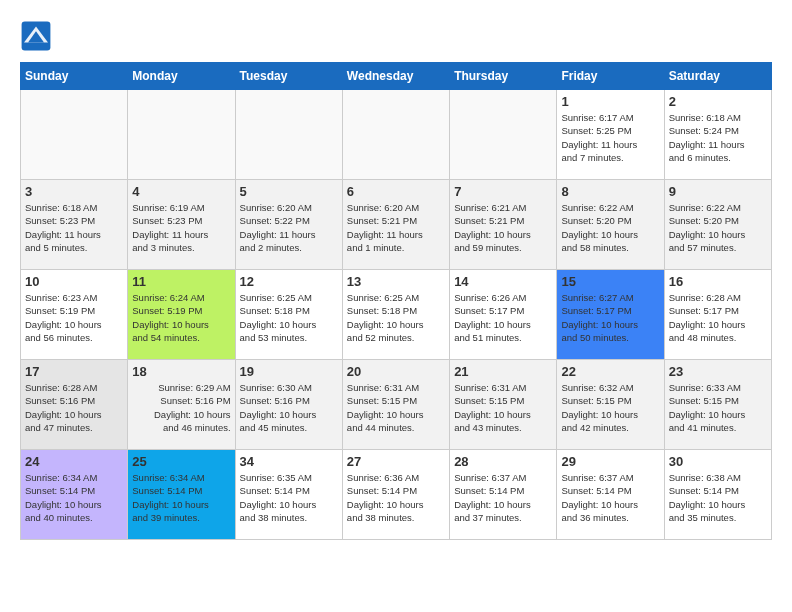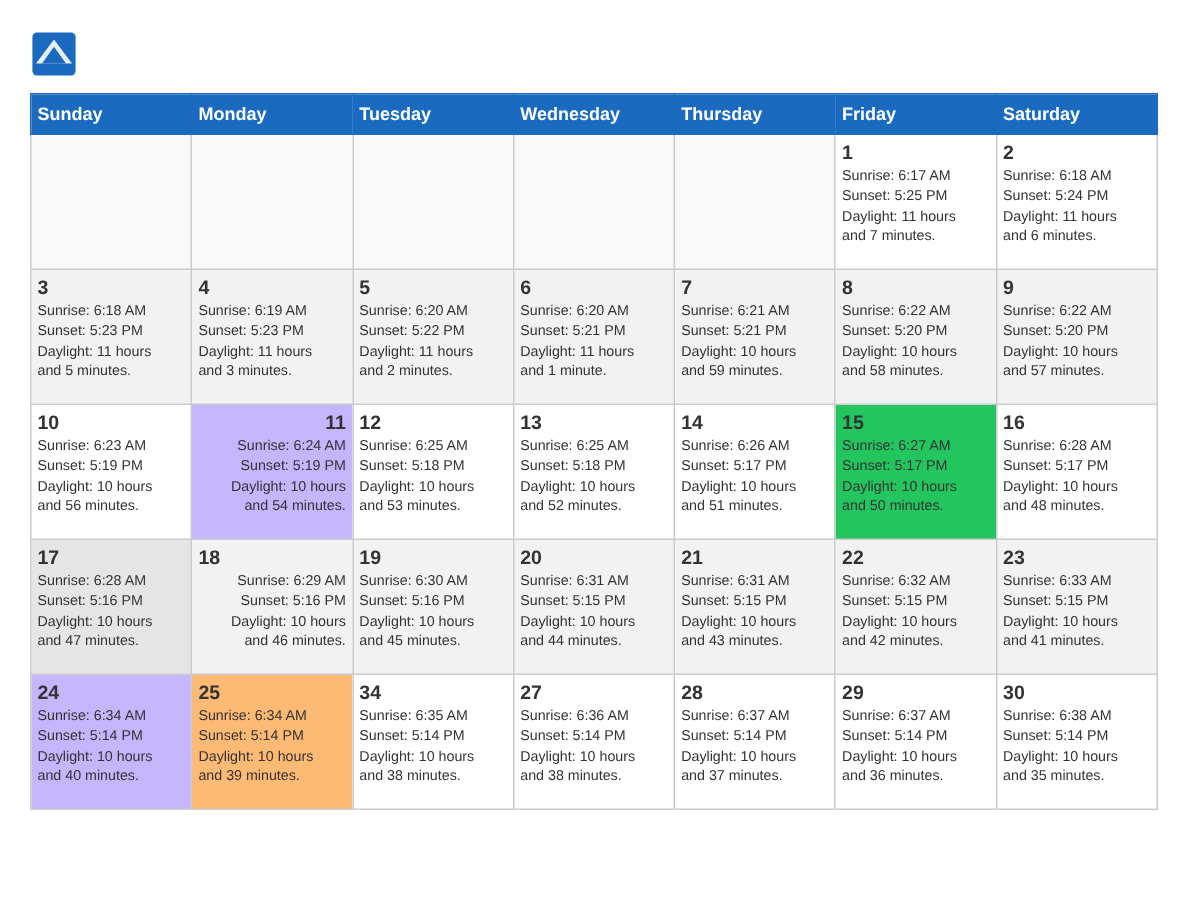--- a/index.html
+++ b/index.html
@@ -198,21 +198,21 @@
         </td>
       </tr>
       <tr>
         <td style="background: rgb(255, 255, 255);">
           <span class="day-number">10</span>
           <div class="day-info" style="white-space: pre-line;">Sunrise: 6:23 AM
 Sunset: 5:19 PM
 Daylight: 10 hours
 and 56 minutes.</div>
         </td>
-        <td style="background: #c4b5fd; text-align: right;">
+        <td style="background: #bef264;">
           <span class="day-number">11</span>
           <div class="day-info" style="white-space: pre-line;">Sunrise: 6:24 AM
 Sunset: 5:19 PM
 Daylight: 10 hours
 and 54 minutes.</div>
         </td>
         <td style="background: rgb(255, 255, 255);">
           <span class="day-number">12</span>
           <div class="day-info" style="white-space: pre-line;">Sunrise: 6:25 AM
 Sunset: 5:18 PM
@@ -226,21 +226,21 @@
 Daylight: 10 hours
 and 52 minutes.</div>
         </td>
         <td style="background: rgb(255, 255, 255);">
           <span class="day-number">14</span>
           <div class="day-info" style="white-space: pre-line;">Sunrise: 6:26 AM
 Sunset: 5:17 PM
 Daylight: 10 hours
 and 51 minutes.</div>
         </td>
-        <td style="background: #22c55e; margin-left: 42px;">
+        <td style="background: #3b82f6; margin-left: 42px;">
           <span class="day-number">15</span>
           <div class="day-info" style="white-space: pre-line;">Sunrise: 6:27 AM
 Sunset: 5:17 PM
 Daylight: 10 hours
 and 50 minutes.</div>
         </td>
         <td style="background: rgb(255, 255, 255);">
           <span class="day-number">16</span>
           <div class="day-info" style="white-space: pre-line;">Sunrise: 6:28 AM
 Sunset: 5:17 PM
@@ -300,21 +300,21 @@
         </td>
       </tr>
       <tr>
         <td style="background: #c4b5fd;">
           <span class="day-number">24</span>
           <div class="day-info" style="white-space: pre-line;">Sunrise: 6:34 AM
 Sunset: 5:14 PM
 Daylight: 10 hours
 and 40 minutes.</div>
         </td>
-        <td style="background: #fdba74; margin-left: 20px;">
+        <td style="background: #0ea5e9; margin-left: 20px;">
           <span class="day-number">25</span>
           <div class="day-info" style="white-space: pre-line;">Sunrise: 6:34 AM
 Sunset: 5:14 PM
 Daylight: 10 hours
 and 39 minutes.</div>
         </td>
         <td style="background: rgb(255, 255, 255);">
           <span class="day-number">34</span>
           <div class="day-info" style="white-space: pre-line;">Sunrise: 6:35 AM
 Sunset: 5:14 PM

